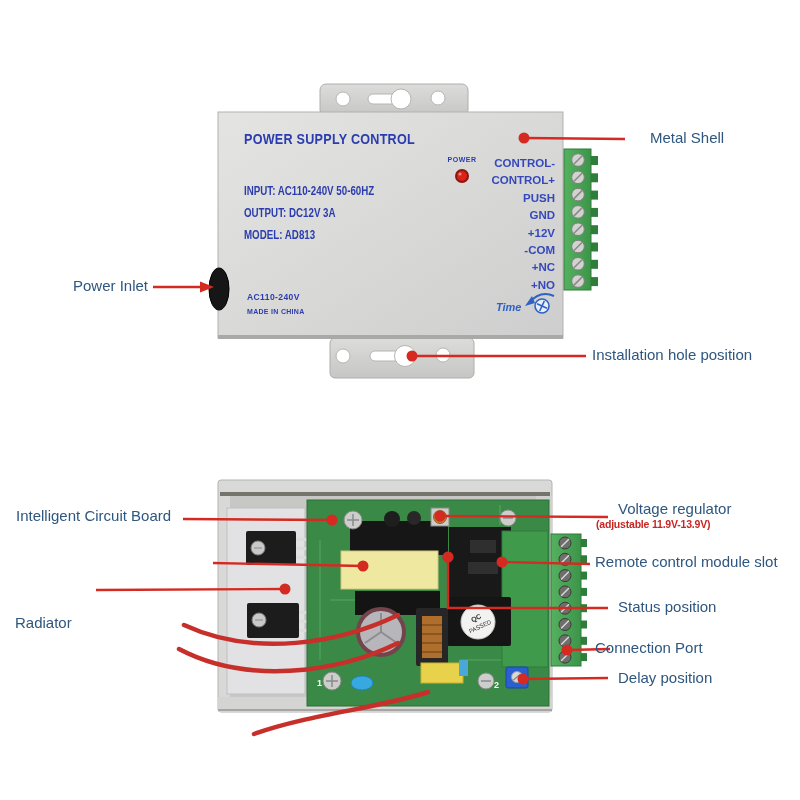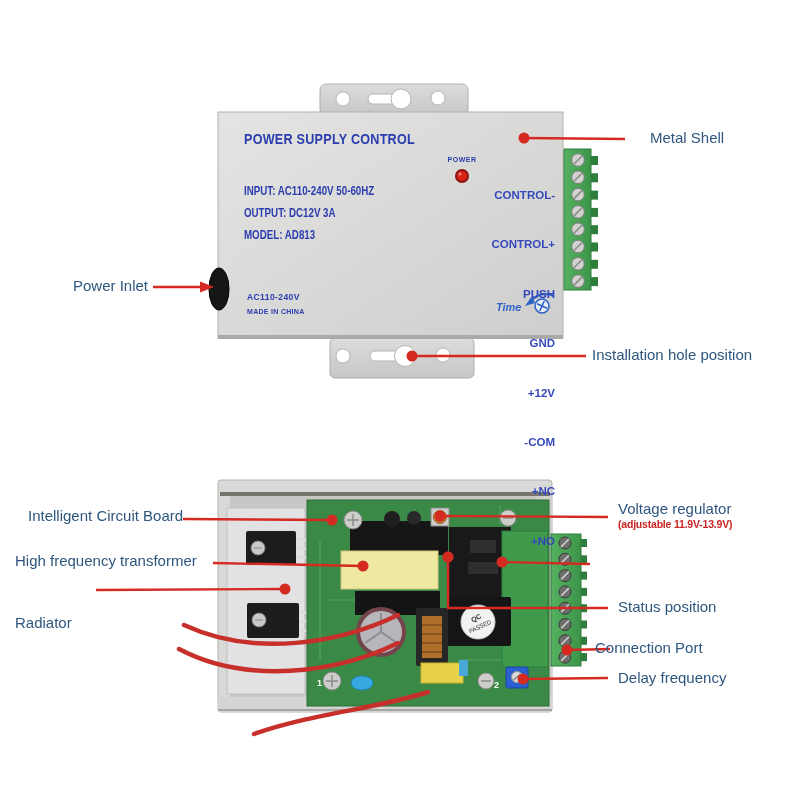--- a/index.html
+++ b/index.html
@@ -7,21 +7,21 @@
          font-family:"Liberation Sans",sans-serif;}
   svg.layer{position:absolute;left:0;top:0;}
   .t{position:absolute;white-space:nowrap;line-height:1;}
   .label{font-size:15px;color:#2e567e;}
   .label-note{font-size:10.5px;font-weight:bold;color:#c92525;letter-spacing:-0.2px;}
   .devtext{color:#2b3cae;font-weight:bold;}
   .title{font-size:15px;letter-spacing:0.3px;transform:scaleX(0.84);transform-origin:left top;}
   .spec{font-size:12.5px;transform:scaleX(0.78);transform-origin:left top;}
   .powerlbl{font-size:7px;letter-spacing:0.5px;}
   .terms{color:#3548bb;font-weight:bold;font-size:11.5px;text-align:right;}
-  .terms span{display:block;line-height:17.4px;margin-top:32px;}
+  .terms span{display:block;line-height:17.4px;}
   .acnote{font-size:9px;letter-spacing:0.4px;transform:scaleX(0.95);transform-origin:left top;}
   .madenote{font-size:7px;letter-spacing:0.3px;}
   .timelbl{font-size:11px;font-style:italic;color:#2f62c4;font-weight:bold;}
 </style>
 </head>
 <body>
 
 <div class="stage">
 
   <svg class="layer" width="800" height="800" viewBox="0 0 800 800">
@@ -334,23 +334,23 @@
   </div>
 
   <div class="t devtext acnote" style="left:247px;top:293px;">AC110-240V</div>
   <div class="t devtext madenote" style="left:247px;top:308px;">MADE IN CHINA</div>
   <div class="t timelbl" style="left:496px;top:302px;">Time</div>
 
   <div class="t label" style="left:634px;top:130px;margin-left:16px;">Metal Shell</div>
   <div class="t label" style="left:65px;top:278px;margin-left:8px;">Power Inlet</div>
   <div class="t label" style="left:592px;top:347px;">Installation hole position</div>
 
-  <div class="t label" style="left:16px;top:508px;margin-left:12px;">Intelligent Circuit Board</div>
-  <div class="t label" style="left:15px;top:553px;">High frequency transformer</div>
+  <div class="t label" style="left:16px;top:508px;">Intelligent Circuit Board</div>
   <div class="t label" style="left:15px;top:615px;">Radiator</div>
 
   <div class="t label" style="left:618px;top:501px;">Voltage regulator</div>
-  <div class="t label-note" style="left:618px;top:519px;">(adjustable 11.9V-13.9V)</div>
+  <div class="t label-note" style="left:596px;top:519px;">(adjustable 11.9V-13.9V)</div>
+  <div class="t label" style="left:595px;top:554px;">Remote control module slot</div>
   <div class="t label" style="left:618px;top:599px;">Status position</div>
   <div class="t label" style="left:595px;top:640px;">Connection Port</div>
-  <div class="t label" style="left:618px;top:670px;">Delay frequency</div>
+  <div class="t label" style="left:618px;top:670px;">Delay position</div>
 
 </div>
 
 </body></html>

